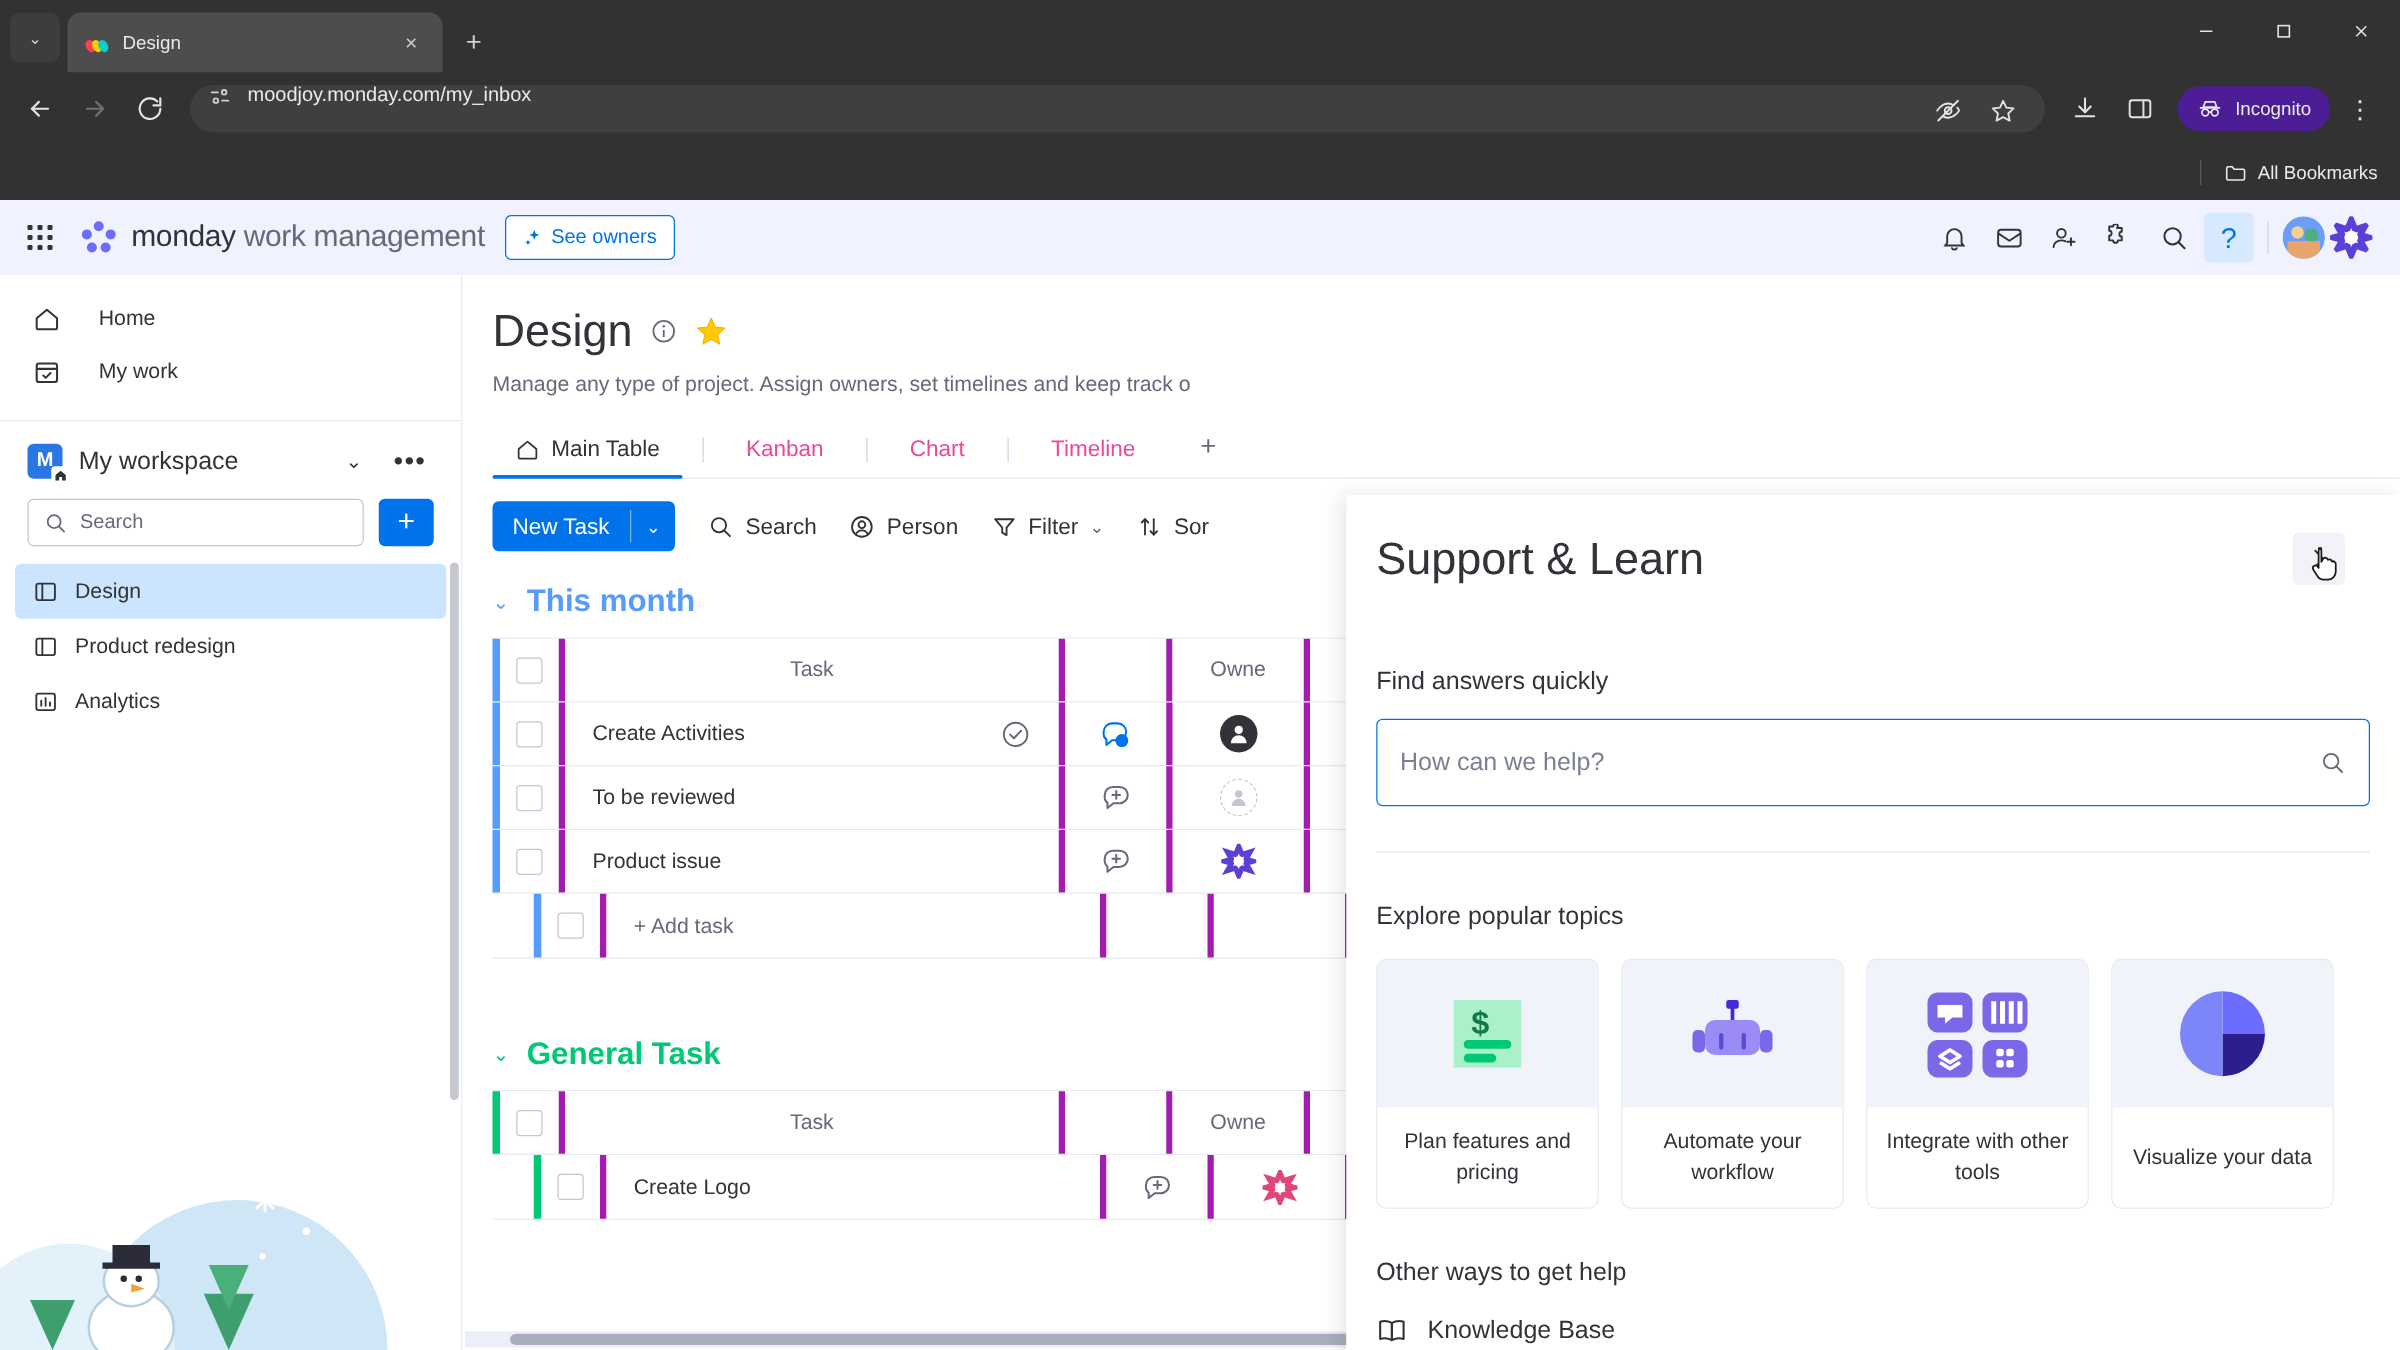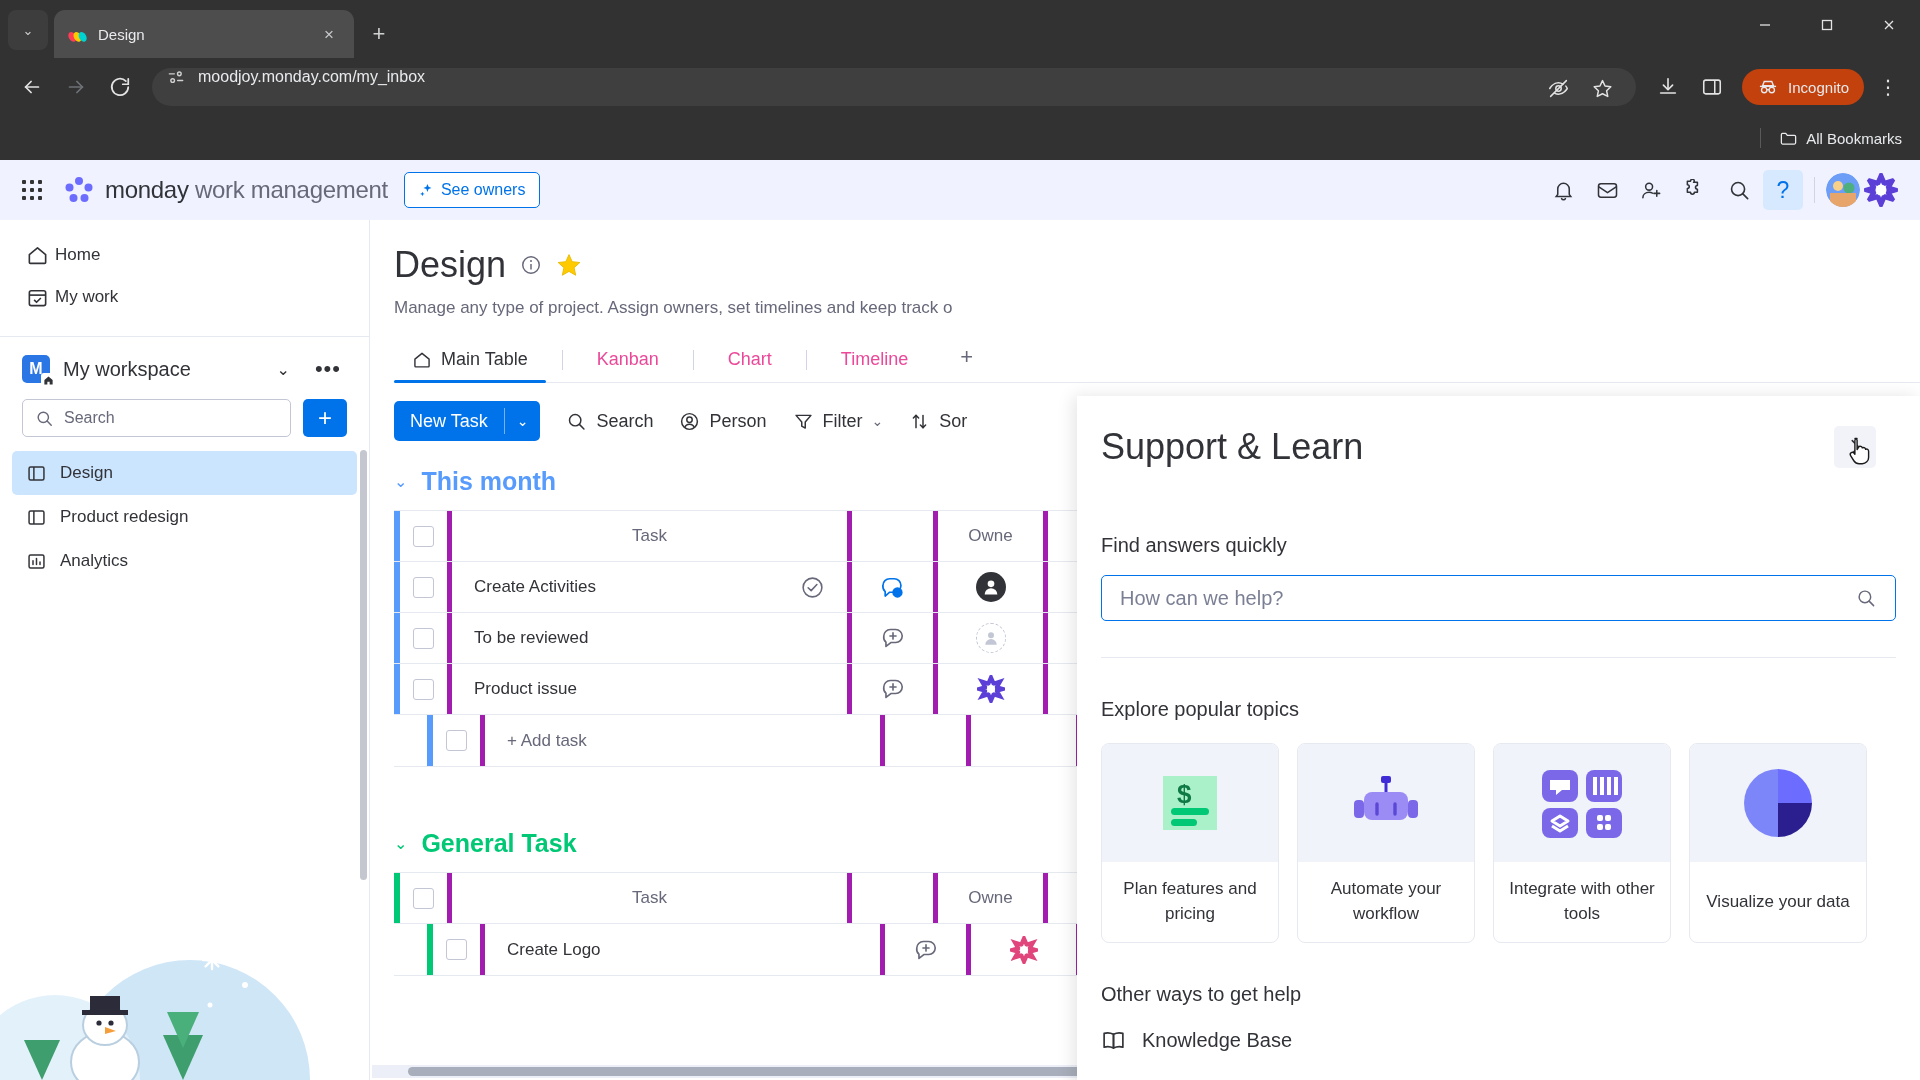--- a/index.html
+++ b/index.html
@@ -69,21 +69,21 @@
     margin: 0 8px; min-width: 0;
   }
   .omnibox-url { color: #e8eaed; font-size: 16px; white-space: nowrap; }
   .omni-right { display: flex; align-items: center; gap: 4px; margin-left: auto; }
   .tool-btn {
     width: 40px; height: 40px; border-radius: 50%;
     display: flex; align-items: center; justify-content: center;
     color: #e3e3e3;
   }
   .incognito-pill {
-    height: 36px; border-radius: 18px; background: #c2410c;
+    height: 36px; border-radius: 18px; background: #4c1d95;
     display: flex; align-items: center; gap: 9px; padding: 0 15px;
     color: #e8eaed; font-size: 15px; margin-left: 6px;
   }
   .chrome-bookmarks {
     position: absolute; top: 116px; left: 0; width: 1920px; height: 44px;
     background: #323232; display: flex; align-items: center;
     justify-content: flex-end; padding-right: 18px; gap: 9px;
   }
   .bk-divider { width: 1px; height: 20px; background: #5a5a5a; margin-right: 9px; }
   .bk-item { display: flex; align-items: center; gap: 8px; color: #e8eaed; font-size: 15px; }
@@ -126,21 +126,21 @@
 
   .md-body { display: flex; height: 860px; }
 
   
   .sidebar {
     width: 370px; background: #fff; border-right: 1px solid #e6e9ef;
     position: relative; flex-shrink: 0; overflow: hidden;
   }
   .side-nav { padding: 14px 12px 10px 12px; }
   .side-row {
-    height: 42px; display: flex; align-items: center; gap: 6px;
+    height: 42px; display: flex; align-items: center; gap: 30px;
     padding: 0 14px; border-radius: 5px; color: #323338; font-size: 17px;
   }
   .side-divider { height: 1px; background: #e6e9ef; margin: 8px 0; }
   .ws-row { display: flex; align-items: center; padding: 10px 22px 8px 22px; gap: 13px; }
   .ws-avatar {
     width: 28px; height: 28px; border-radius: 5px; background: #2b76e5;
     color: #fff; font-size: 16px; font-weight: 700;
     display: flex; align-items: center; justify-content: center; position: relative;
   }
   .ws-home-badge {
@@ -268,21 +268,21 @@
   .panel-title { font-size: 36px; color: #323338; font-weight: 400; }
   .panel-close {
     margin-left: auto; width: 42px; height: 42px; border-radius: 5px;
     background: #f1f3f8; display: flex; align-items: center; justify-content: center;
     color: #323338; position: relative;
   }
   .cursor-hand { position: absolute; left: 14px; top: 10px; }
   .panel-body { flex: 1; padding: 0 24px; overflow: hidden; }
   .panel-label { font-size: 20px; color: #323338; margin-top: 66px; }
   .panel-search {
-    margin-top: 18px; height: 46px; border: 1px solid #0073ea; border-radius: 5px;
+    margin-top: 18px; height: 70px; border: 1px solid #0073ea; border-radius: 5px;
     display: flex; align-items: center; padding: 0 18px; gap: 12px;
   }
   .panel-search input {
     flex: 1; border: none; outline: none; font-size: 20px; color: #676879;
     font-family: "Liberation Sans", sans-serif; background: transparent;
   }
   .panel-search input::placeholder { color: #7b7f94; }
   .panel-rule { height: 1px; background: #e6e9ef; margin: 36px 0 0 0; }
   .panel-label2 { font-size: 20px; color: #323338; margin-top: 40px; }
   .topic-cards { display: flex; gap: 18px; margin-top: 22px; }

